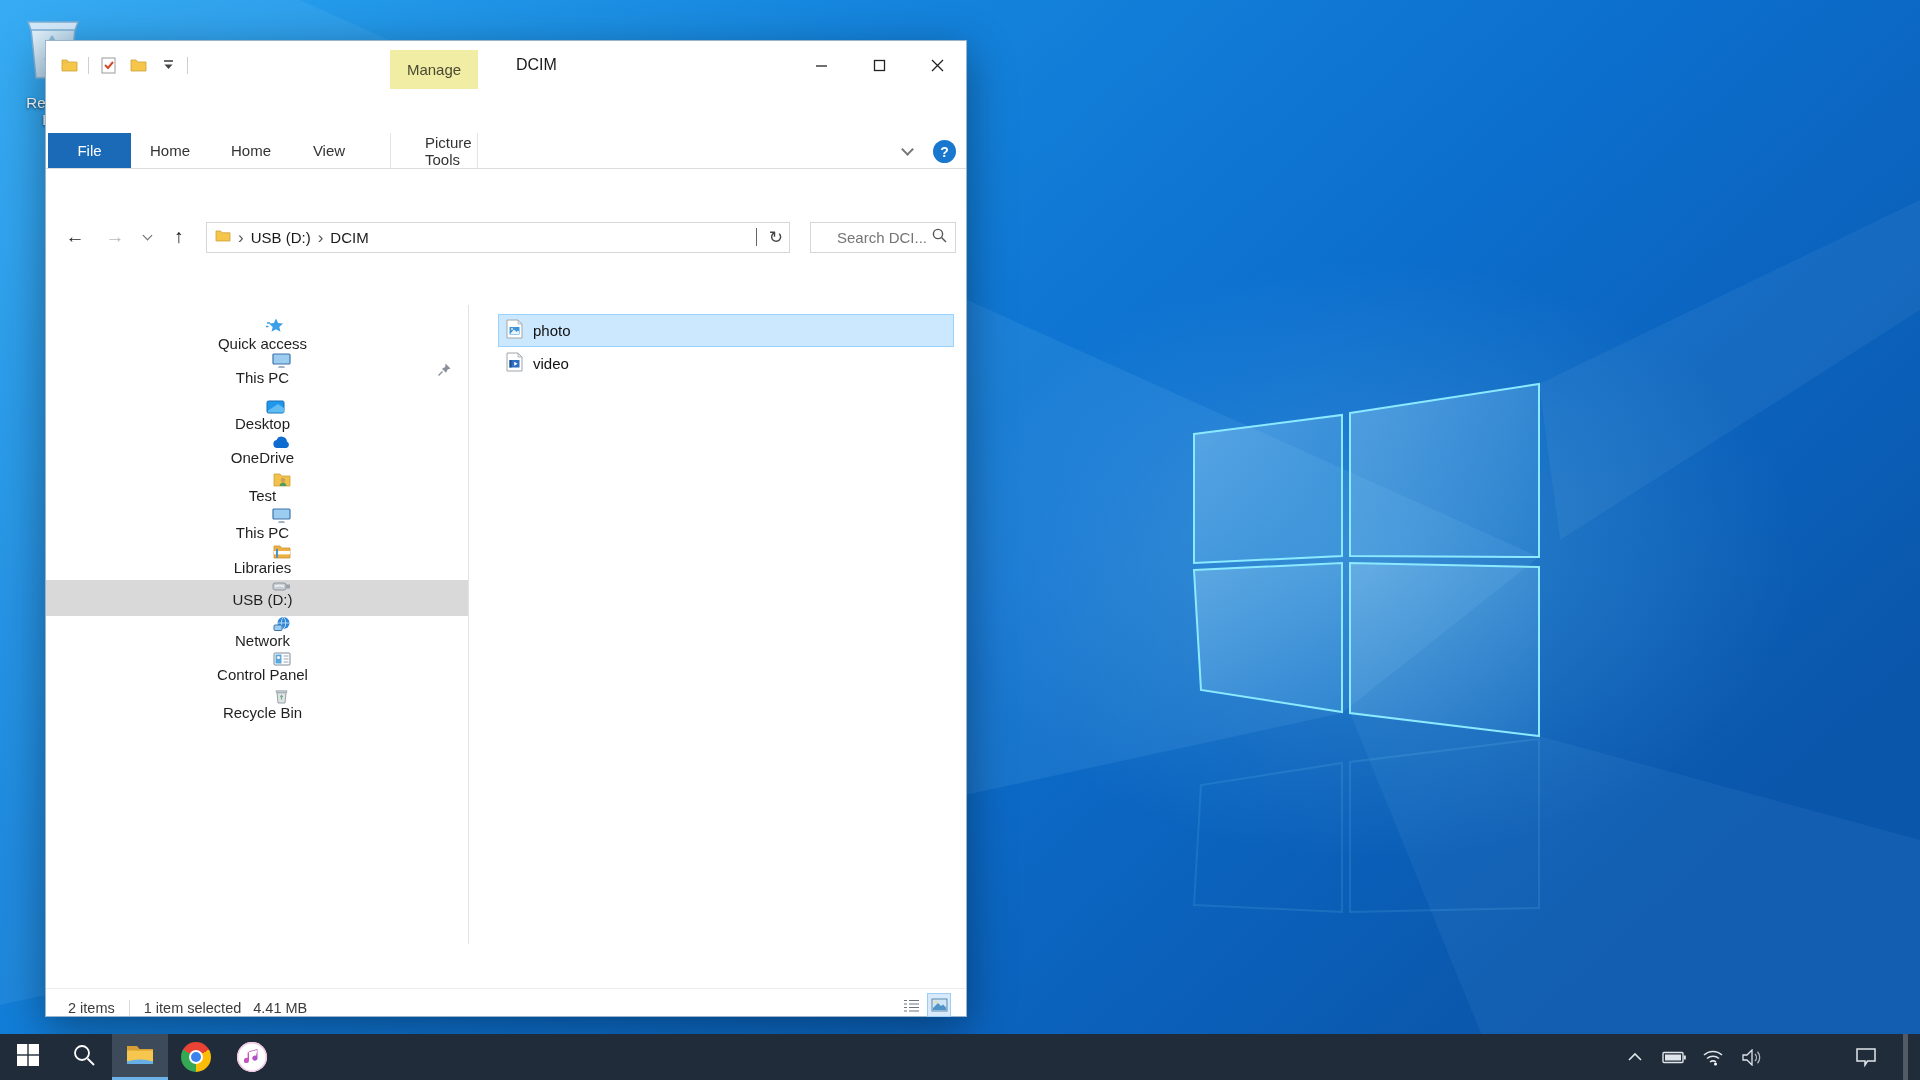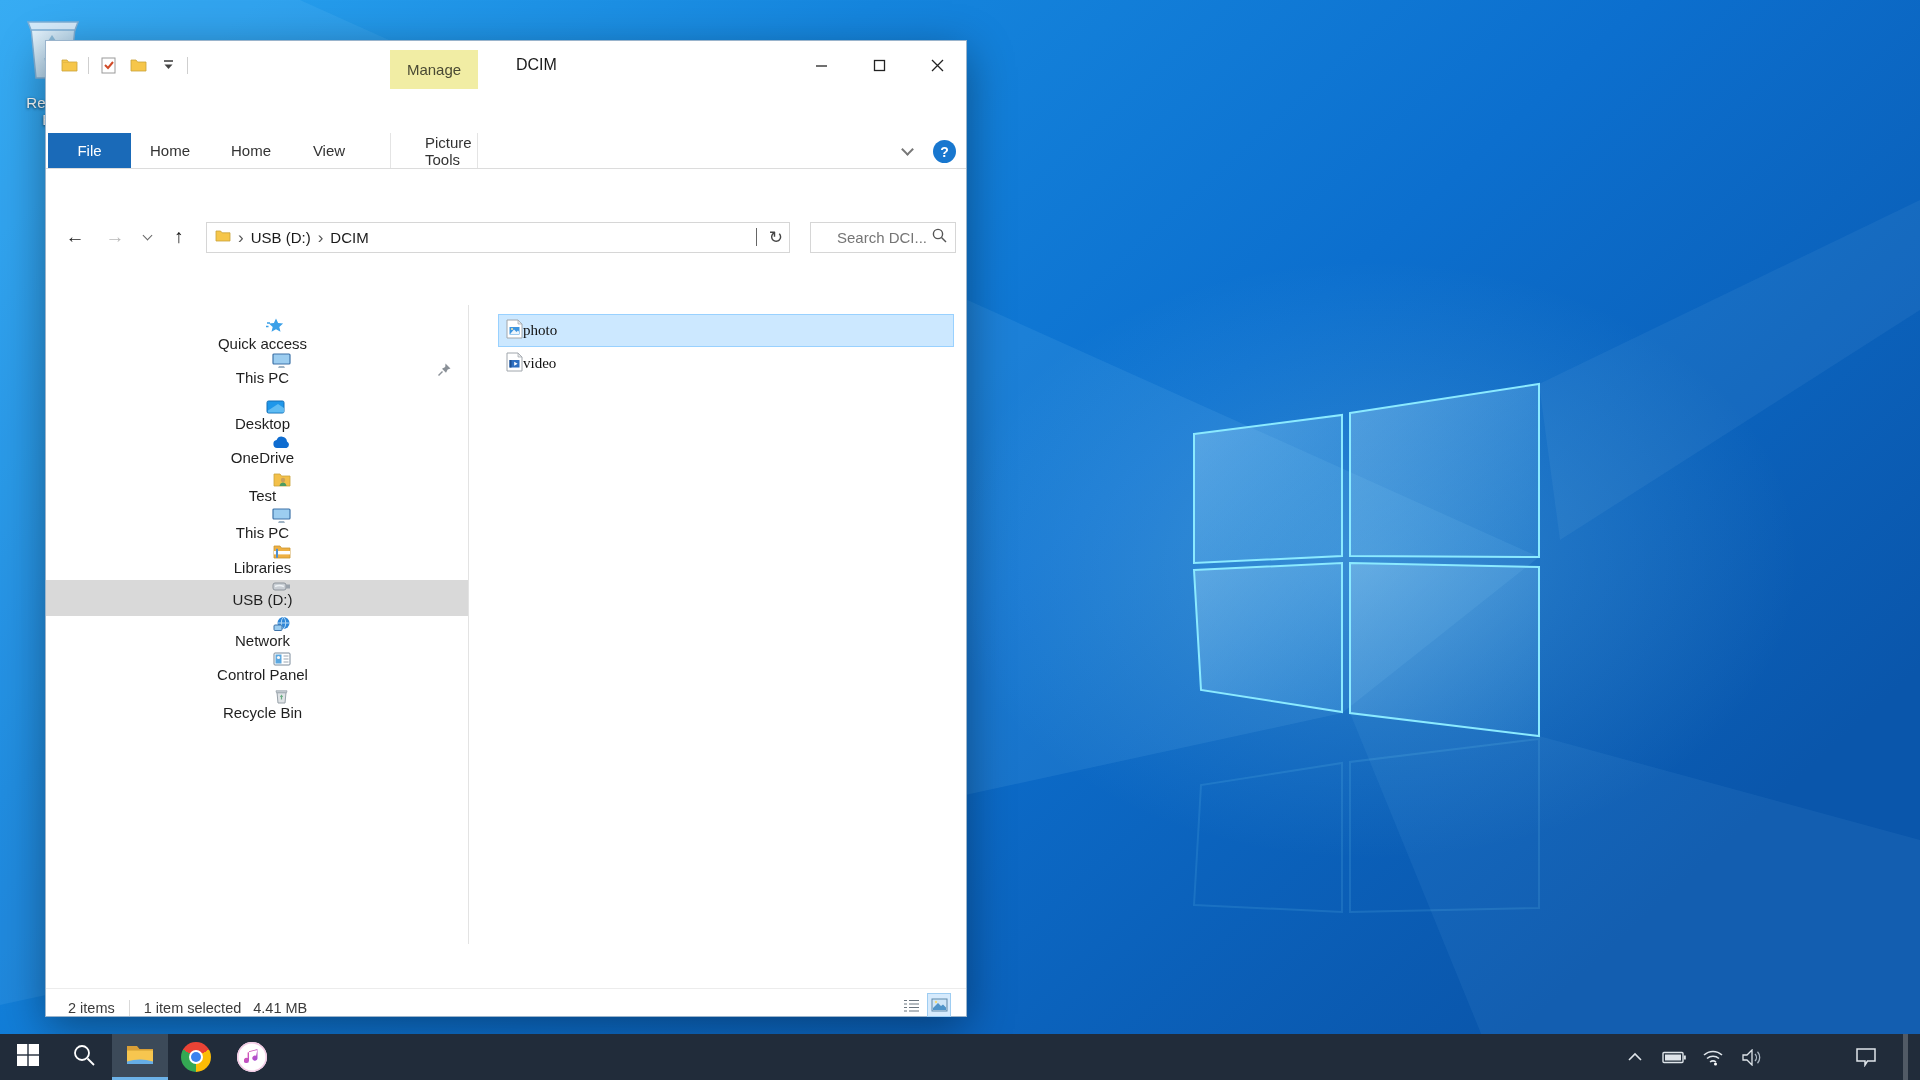--- a/index.html
+++ b/index.html
@@ -70,21 +70,21 @@
   .navitem .ico{width:19px; display:flex; justify-content:center;}
   .navitem.lvl0 .ico{margin-left:36px;} .navitem.lvl1 .ico{margin-left:49px;}
   .navitem .lbl{margin-left:11px;}
   .navitem.group-start{margin-top:11px;}
   .navitem.selected{background:var(--nav-sel);}
   .pin{position:absolute; right:16px; top:9px;}
 
   .filepane{flex:1; padding:9px 12px 0 29px;}
   .filerow{height:33px; display:flex; align-items:center; border:1px solid transparent; padding-left:7px;}
   .filerow.selected{background:var(--sel-blue); border-color:var(--sel-border);}
-  .filerow .fname{font-size:15px; color:#111;font-family:Liberation Serif, serif;}
+  .filerow .fname{margin-left:10px; font-size:15px; color:#111;}
 
   .statusbar{height:28px; flex:0 0 28px; border-top:1px solid #ececec; display:flex; align-items:flex-end;
              padding-left:22px; font-size:14.5px; color:#3b3b3b;}
   .statusbar .sdiv{width:1px;height:16px;background:#d9d9d9;margin:0 14px;}
   .status-size{margin-left:12px;}
   .status-views{margin-left:auto; display:flex; gap:6px; margin-right:16px;}
   .view-btn{width:22px;height:22px;display:flex;align-items:center;justify-content:center;}
   .view-btn.active{background:#d6eafc; outline:1px solid #9ecdf2;}
 
   

